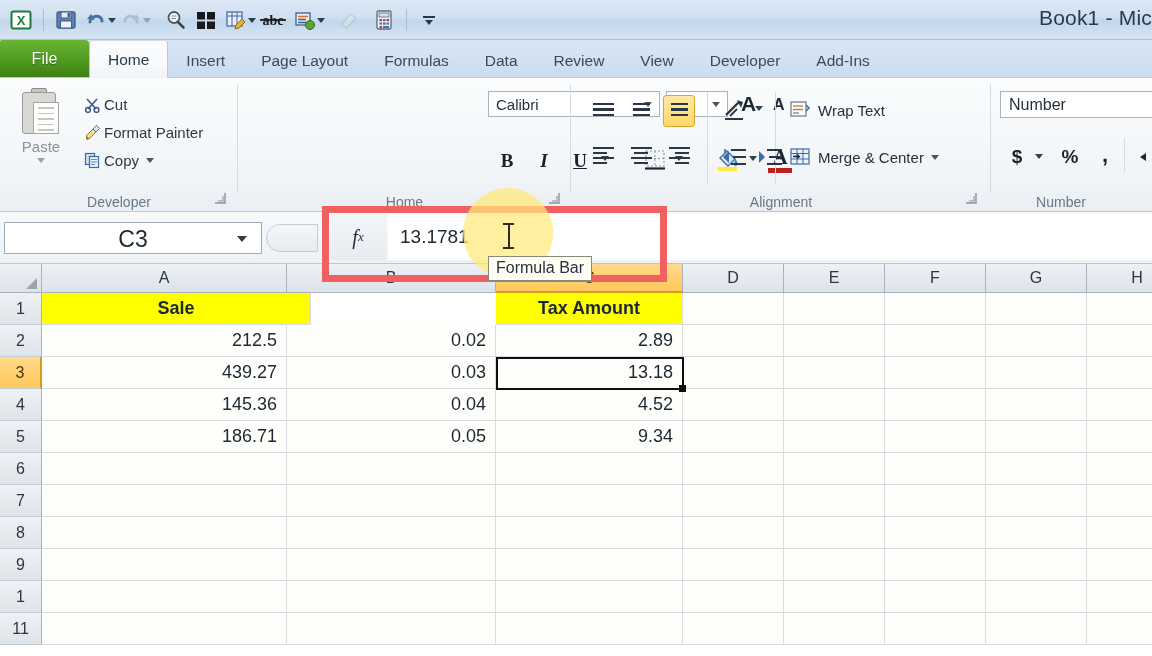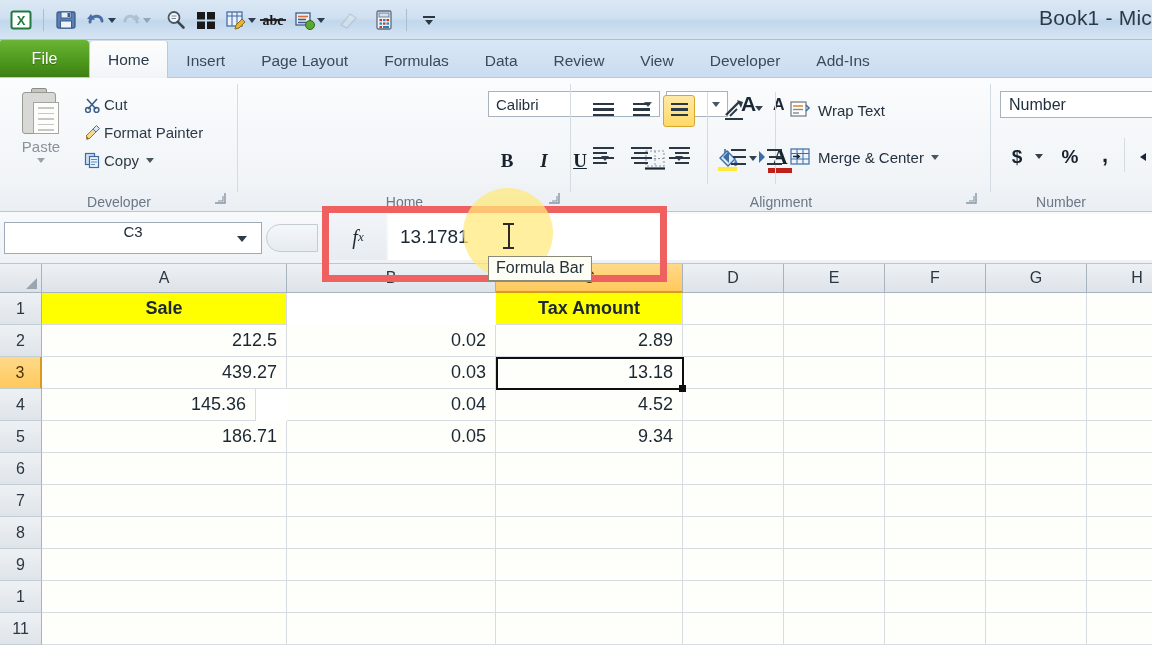--- a/index.html
+++ b/index.html
@@ -154,22 +154,22 @@
 
   
   .fbar-row {
     position: absolute; left: 0; top: 212px; width: 1152px; height: 52px;
     background: linear-gradient(to bottom,#f7f9fb 0%, #eef2f6 100%);
     border-bottom: 1px solid #b9c6d3;
   }
   .namebox {
     position: absolute; left: 4px; top: 10px; width: 258px; height: 32px;
     background: #fff; border: 1px solid #9fabb7;
-    display: flex; align-items: flex-start; justify-content: center;
-    font-size: 15px; color: #1b2732;
+    display: flex; align-items: flex-end; justify-content: center;
+    font-size: 23px; color: #1b2732;
   }
   .nb-caret {
     position: absolute; right: 14px; top: 13px; width: 0; height: 0;
     border-left: 5px solid transparent; border-right: 5px solid transparent; border-top: 6px solid #2f3b47;
   }
   .fx-divider { position: absolute; left: 266px; top: 12px; width: 52px; height: 28px; }
   .fx-divider .pill {
     position: absolute; left: 0; top: 0; width: 52px; height: 28px;
     border: 1px solid #c3ccd5; border-radius: 14px 0 0 14px;
     background: linear-gradient(to bottom,#f4f7fa,#e6ebf1);
@@ -706,21 +706,21 @@
     <div class="rowhdr sel" style="top:93px">3</div>
     <div class="rowhdr" style="top:125px">4</div>
     <div class="rowhdr" style="top:157px">5</div>
     <div class="rowhdr" style="top:189px">6</div>
     <div class="rowhdr" style="top:221px">7</div>
     <div class="rowhdr" style="top:253px">8</div>
     <div class="rowhdr" style="top:285px">9</div>
     <div class="rowhdr" style="top:317px">1</div>
     <div class="rowhdr" style="top:349px">11</div>
 
-    <div class="cell hdr-yellow" style="left:42px;top:29px;width:245px">Sale</div>
+    <div class="cell hdr-yellow" style="left:42px;top:29px;width:269px">Sale</div>
     <div class="cell hdr-yellow" style="left:496px;top:29px;width:187px">Tax Amount</div>
     <div class="cell" style="left:683px;top:29px;width:101px"></div>
     <div class="cell" style="left:784px;top:29px;width:101px"></div>
     <div class="cell" style="left:885px;top:29px;width:101px"></div>
     <div class="cell" style="left:986px;top:29px;width:101px"></div>
     <div class="cell" style="left:1087px;top:29px;width:101px"></div>
 
     <div class="cell num" style="left:42px;top:61px;width:245px">212.5</div>
     <div class="cell num" style="left:287px;top:61px;width:209px">0.02</div>
     <div class="cell num" style="left:496px;top:61px;width:187px">2.89</div>
@@ -732,21 +732,21 @@
 
     <div class="cell num" style="left:42px;top:93px;width:245px">439.27</div>
     <div class="cell num" style="left:287px;top:93px;width:209px">0.03</div>
     <div class="cell num" style="left:496px;top:93px;width:187px">13.18</div>
     <div class="cell" style="left:683px;top:93px;width:101px"></div>
     <div class="cell" style="left:784px;top:93px;width:101px"></div>
     <div class="cell" style="left:885px;top:93px;width:101px"></div>
     <div class="cell" style="left:986px;top:93px;width:101px"></div>
     <div class="cell" style="left:1087px;top:93px;width:101px"></div>
 
-    <div class="cell num" style="left:42px;top:125px;width:214px">145.36</div>
+    <div class="cell num" style="left:42px;top:125px;width:245px">145.36</div>
     <div class="cell num" style="left:287px;top:125px;width:209px">0.04</div>
     <div class="cell num" style="left:496px;top:125px;width:187px">4.52</div>
     <div class="cell" style="left:683px;top:125px;width:101px"></div>
     <div class="cell" style="left:784px;top:125px;width:101px"></div>
     <div class="cell" style="left:885px;top:125px;width:101px"></div>
     <div class="cell" style="left:986px;top:125px;width:101px"></div>
     <div class="cell" style="left:1087px;top:125px;width:101px"></div>
 
     <div class="cell num" style="left:42px;top:157px;width:245px">186.71</div>
     <div class="cell num" style="left:287px;top:157px;width:209px">0.05</div>

